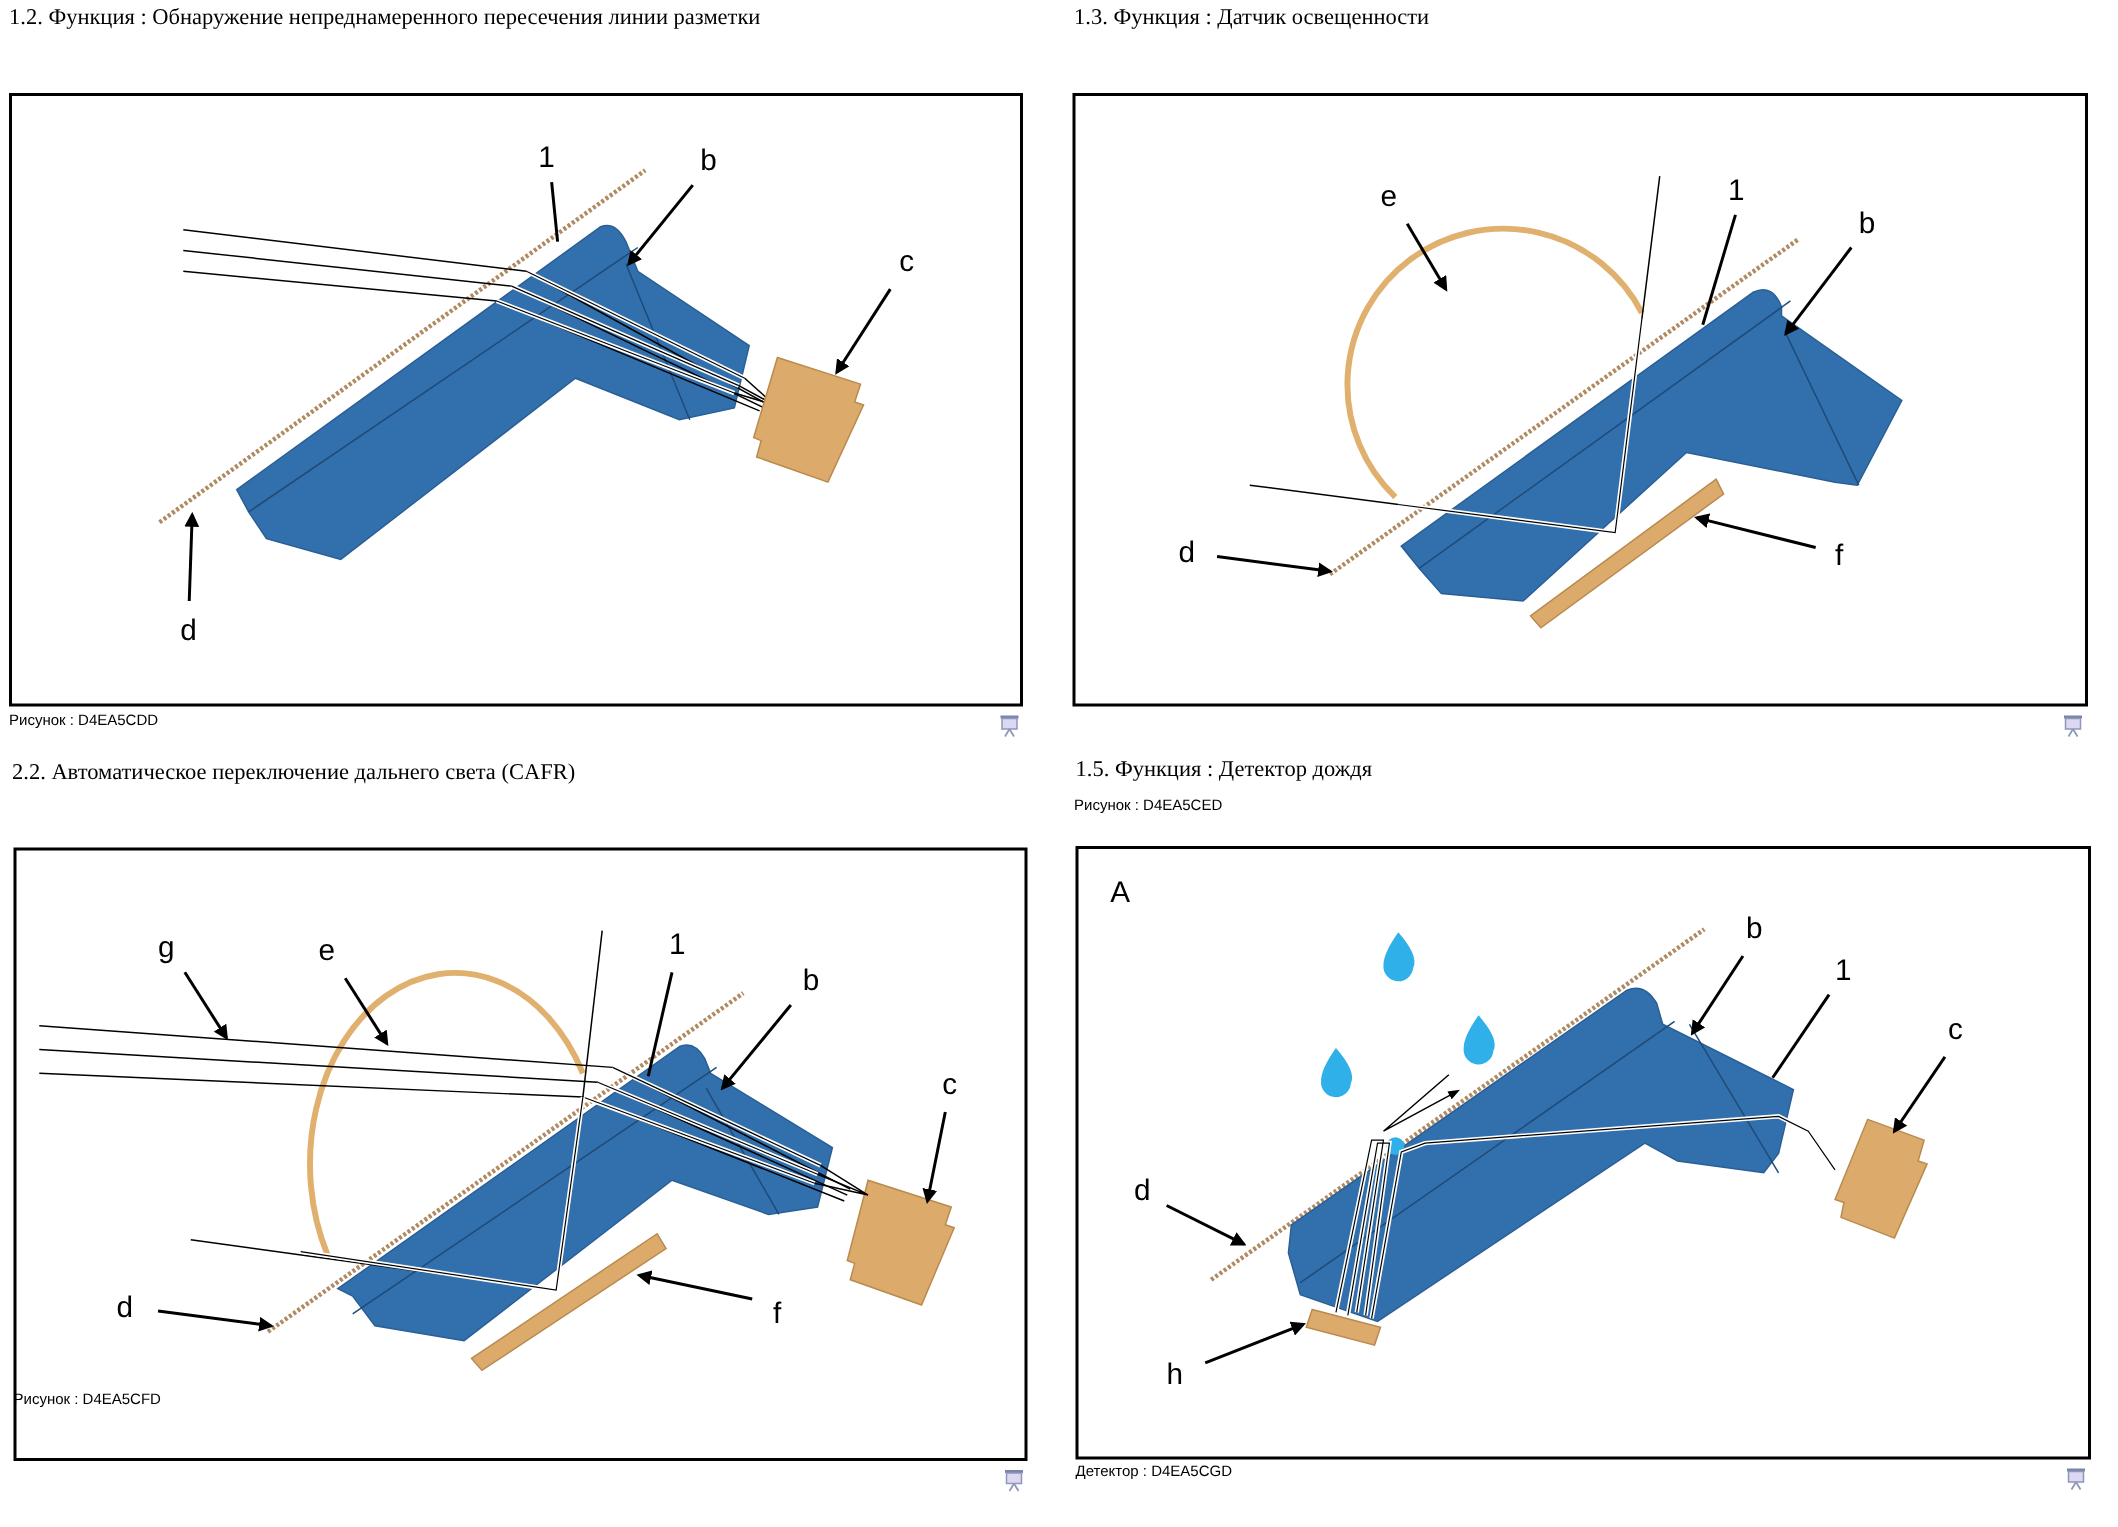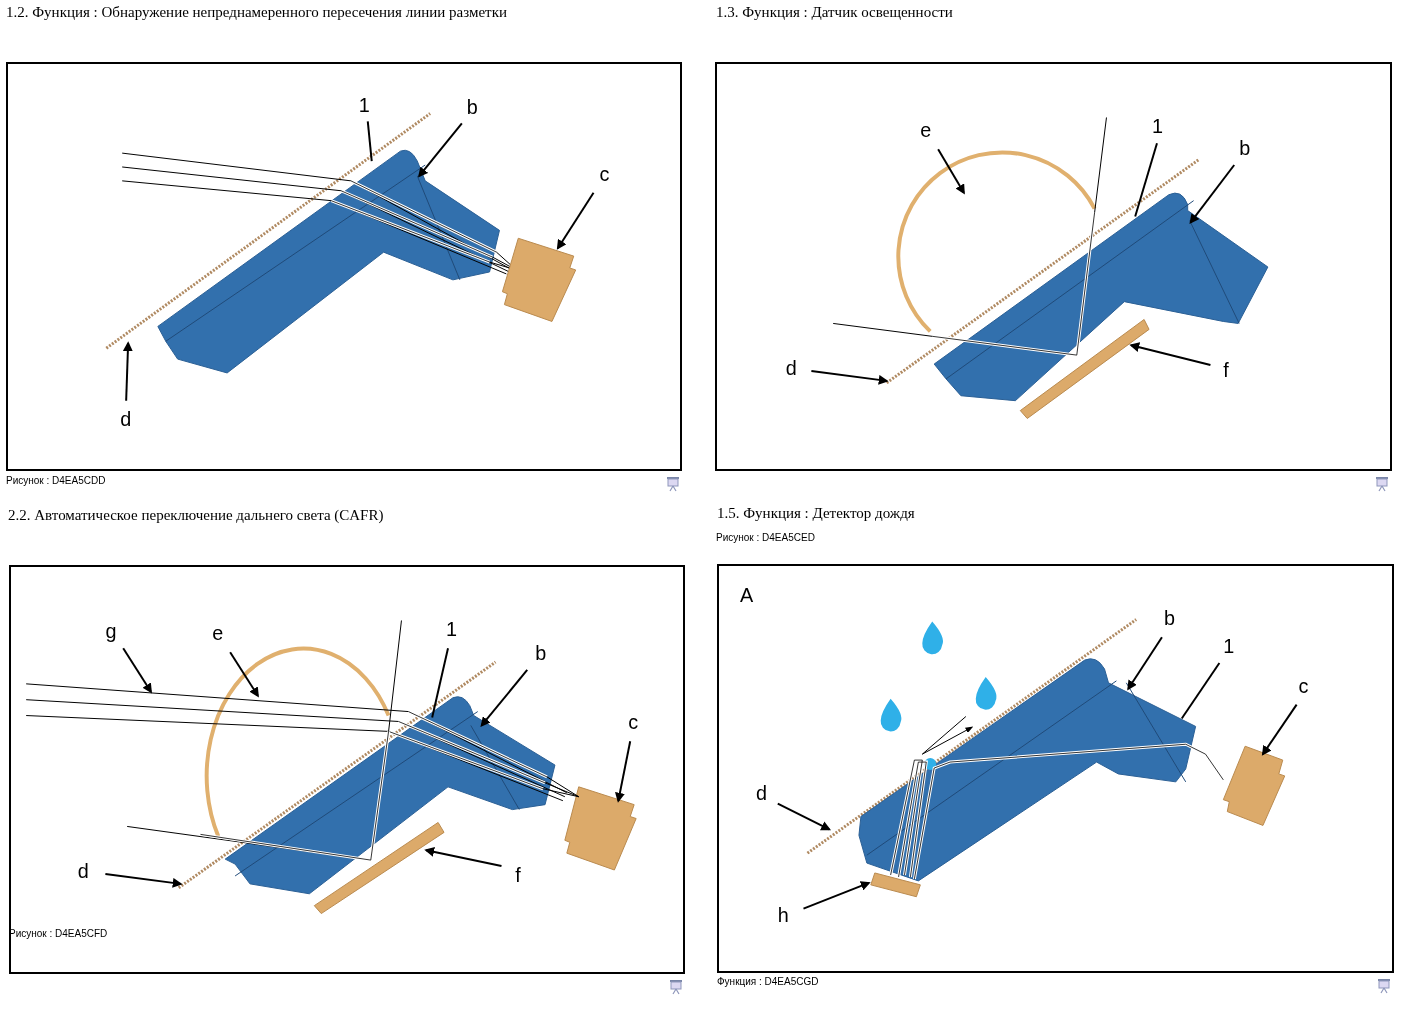--- a/index.html
+++ b/index.html
@@ -198,20 +198,20 @@
     <line x1="58" y1="240" x2="110" y2="266" stroke="#000" stroke-width="2" marker-end="url(#arrowhead)"></line>
     <line x1="84" y1="346" x2="150" y2="320" stroke="#000" stroke-width="2" marker-end="url(#arrowhead)"></line>
     <text class="lbl" x="20" y="36">A</text>
     <text class="lbl" x="448" y="60">b</text>
     <text class="lbl" x="508" y="88">1</text>
     <text class="lbl" x="584" y="128">c</text>
     <text class="lbl" x="36" y="236">d</text>
     <text class="lbl" x="58" y="360">h</text>
   </svg>
 </div>
-<div class="caption" style="left:717px; top:976px;">Функция : D4EA5CGD</div>
+<div class="caption" style="left:717px; top:976px;">Детектор : D4EA5CGD</div>
 <div class="pres-icon" style="left:1377px; top:978px;">
   <svg viewBox="0 0 14 16" width="14" height="16">
       <rect x="1" y="1" width="12" height="2" fill="#7a86a8"></rect>
       <rect x="2" y="3" width="10" height="7" fill="#dcd8f2" stroke="#8f97bb"></rect>
       <path d="M7,10 L4,15 M7,10 L10,15" stroke="#8f97bb" stroke-width="1.2"></path>
     </svg>
 </div>
 
 </body></html>

